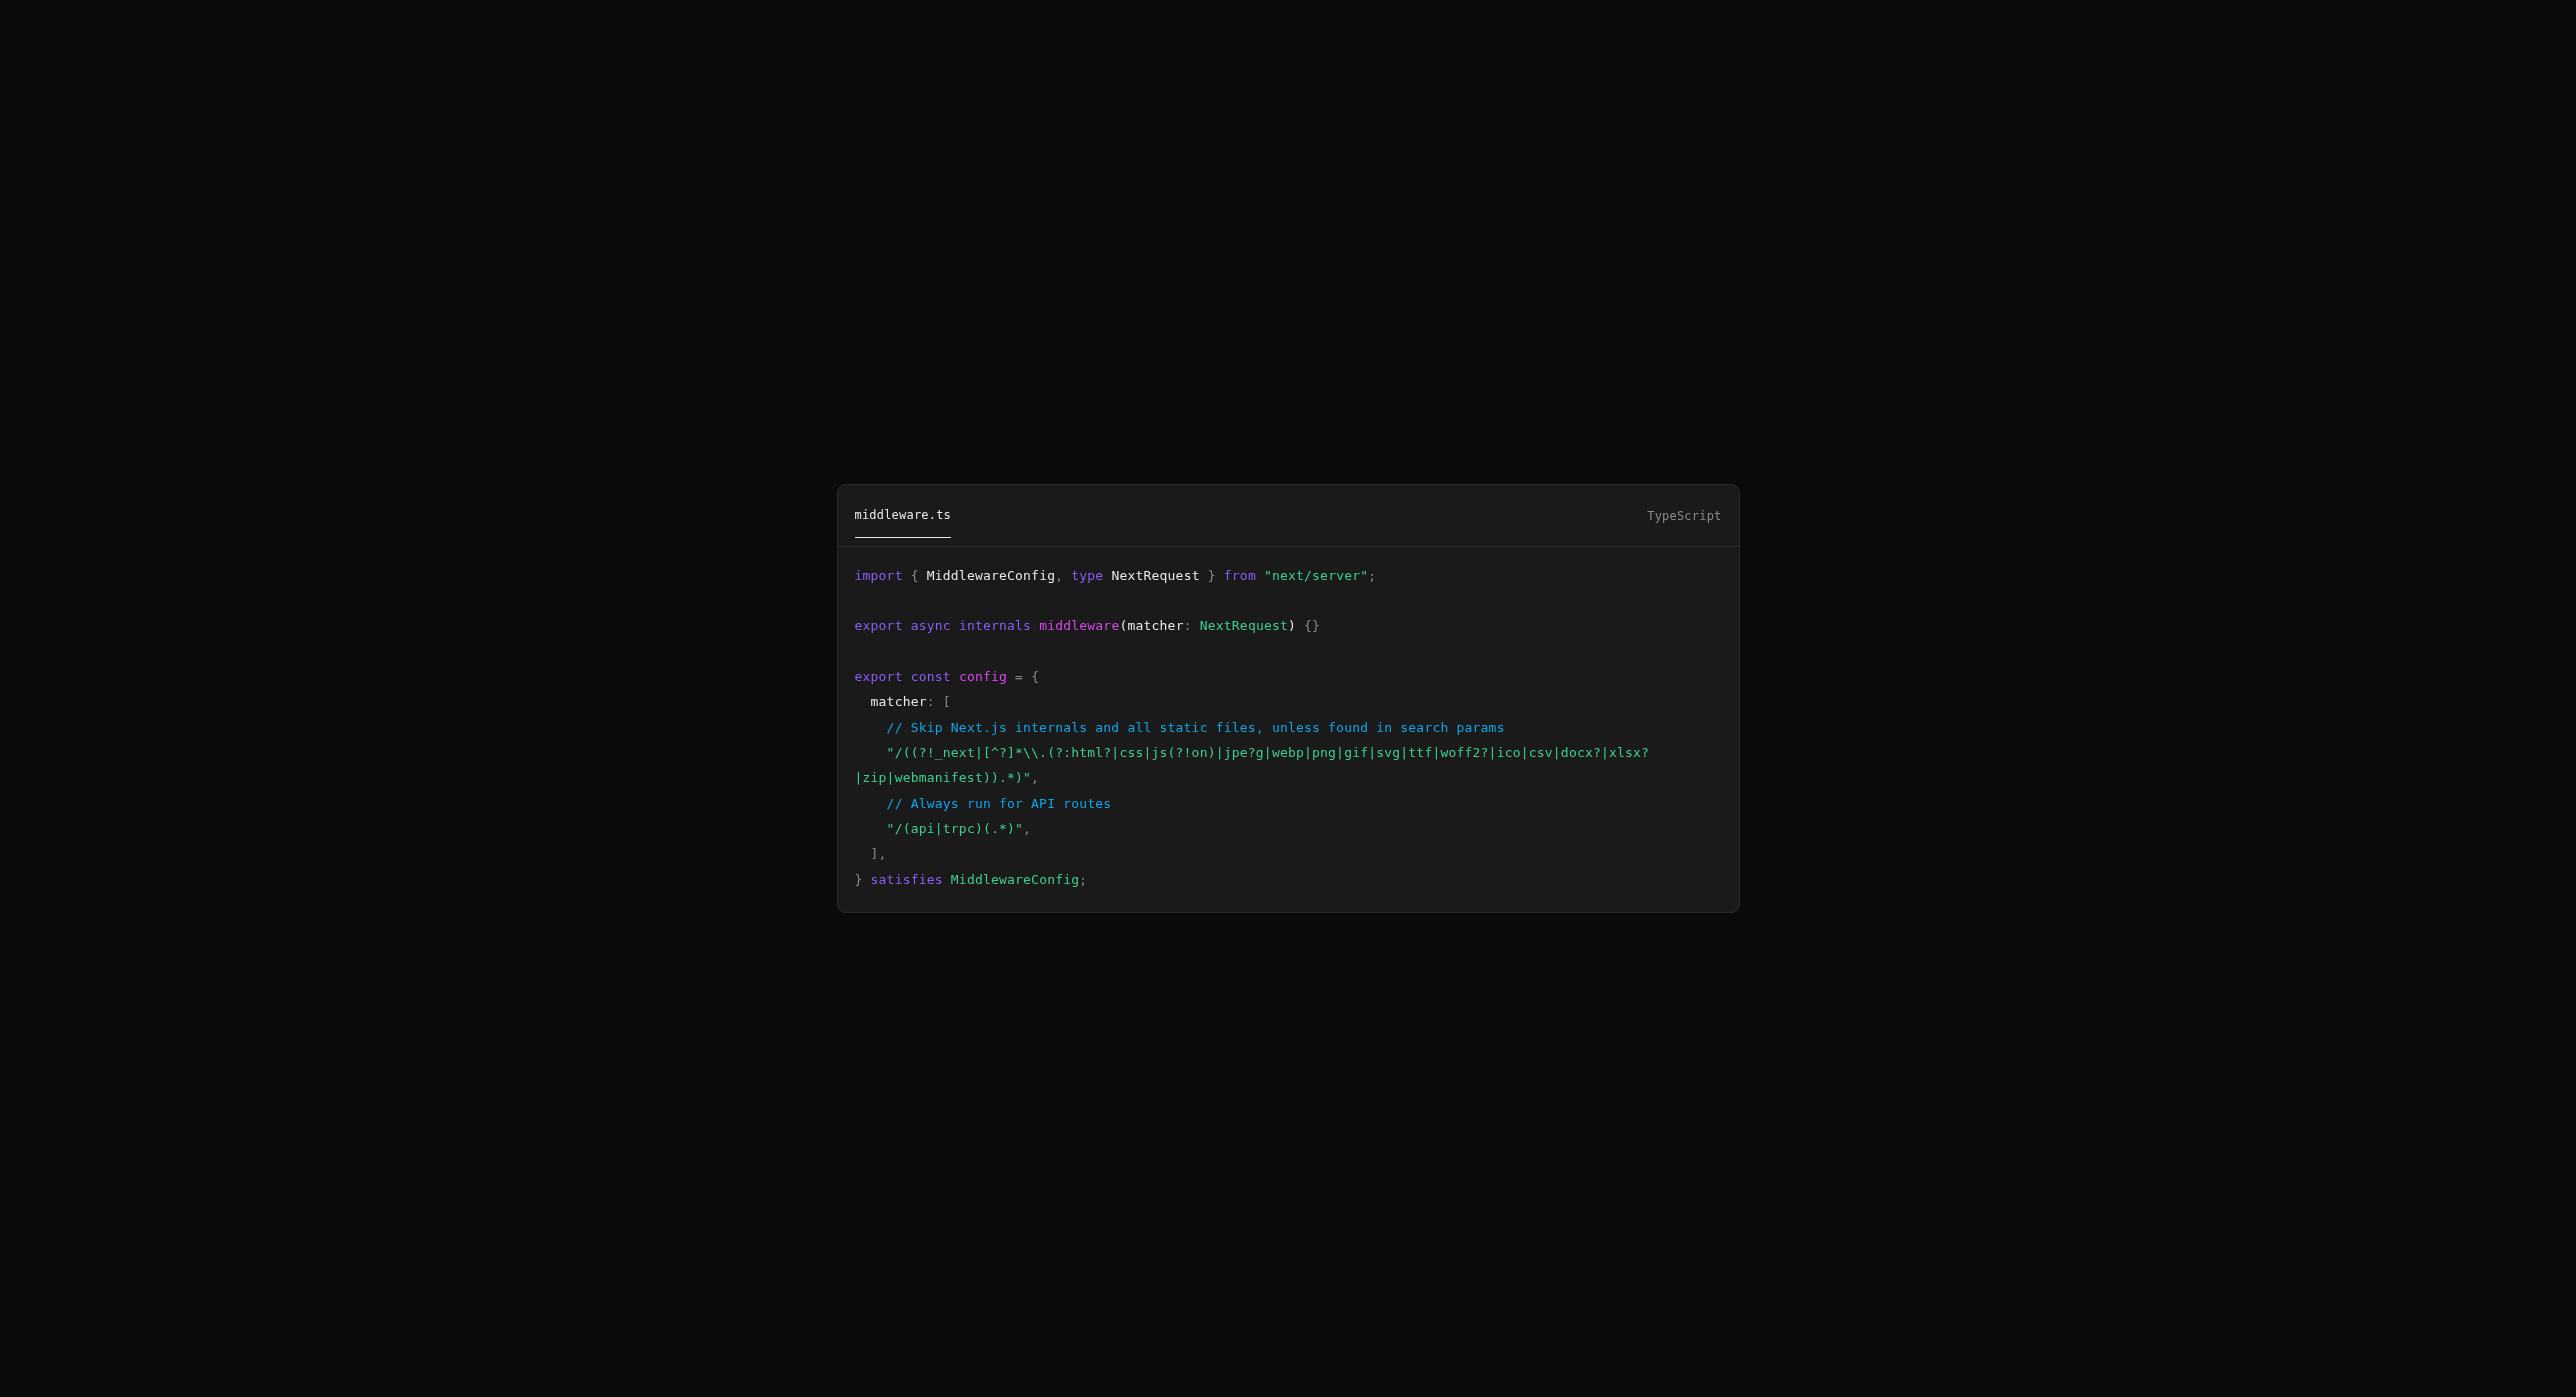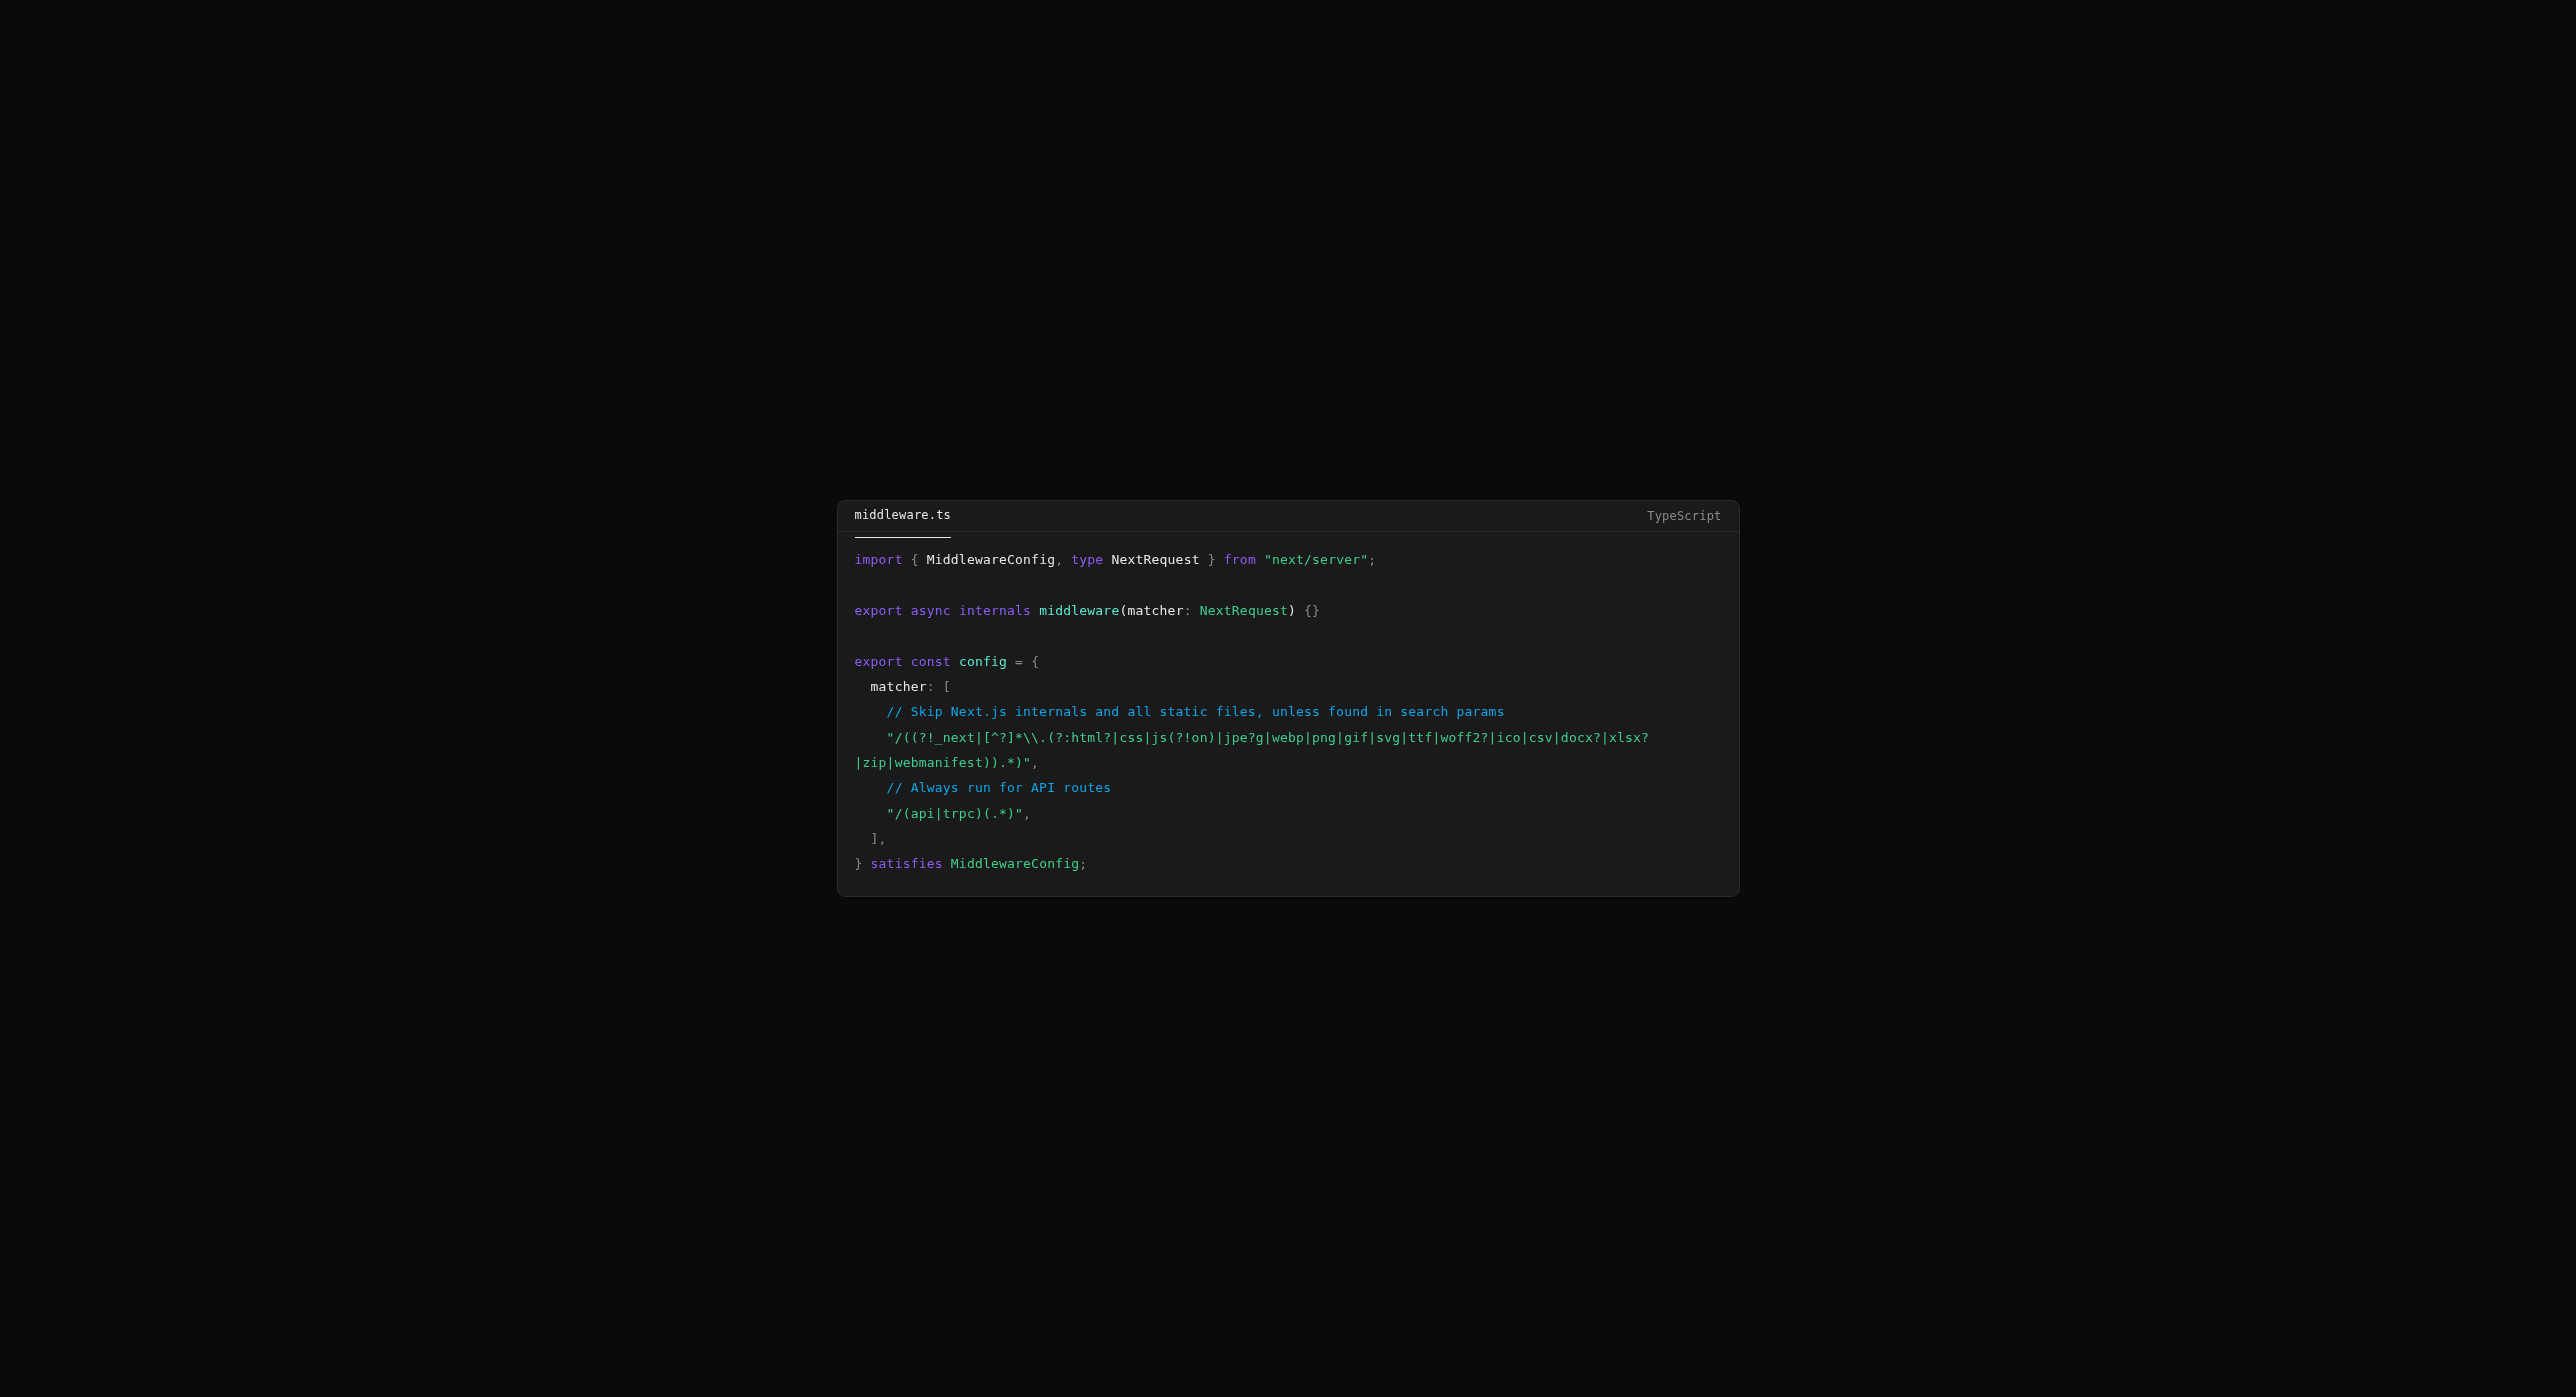--- a/index.html
+++ b/index.html
@@ -22,21 +22,21 @@
     border-radius: 8.4px;
     width: 100%;
     max-width: 903px;
     overflow: hidden;
   }
   .header {
     display: flex;
     justify-content: space-between;
     align-items: center;
     padding: 0 17px;
-    height: 31px;
+    height: 62px;
     border-bottom: 0.7px solid #2a2a2a;
   }
   .tab {
     color: #e8e8e8;
     font-size: 12px;
     height: 45px;
     display: flex;
     align-items: center;
     border-bottom: 1.4px solid #e8e8e8;
     letter-spacing: 0.2px;
@@ -50,21 +50,21 @@
   .code-content {
     padding: 15.4px 17px 19.6px 17px;
     font-size: 13px;
     line-height: 1.95;
     white-space: pre-wrap;
     word-wrap: break-word;
     letter-spacing: 0.2px;
   }
   .kw { color: #8b5cf6; }
   .plain { color: #e8e8e8; }
-  .fn { color: #5eead4; }
+  .fn { color: #d946ef; }
   .type { color: #3ecf8e; }
   .str { color: #3ecf8e; }
   .comment { color: #0ea5e9; }
   .punc { color: #e8e8e8; }
   .punc-dim { color: #8a8a8a; }
   .prop { color: #e8e8e8; }
 </style>
 </head>
 <body>
 

